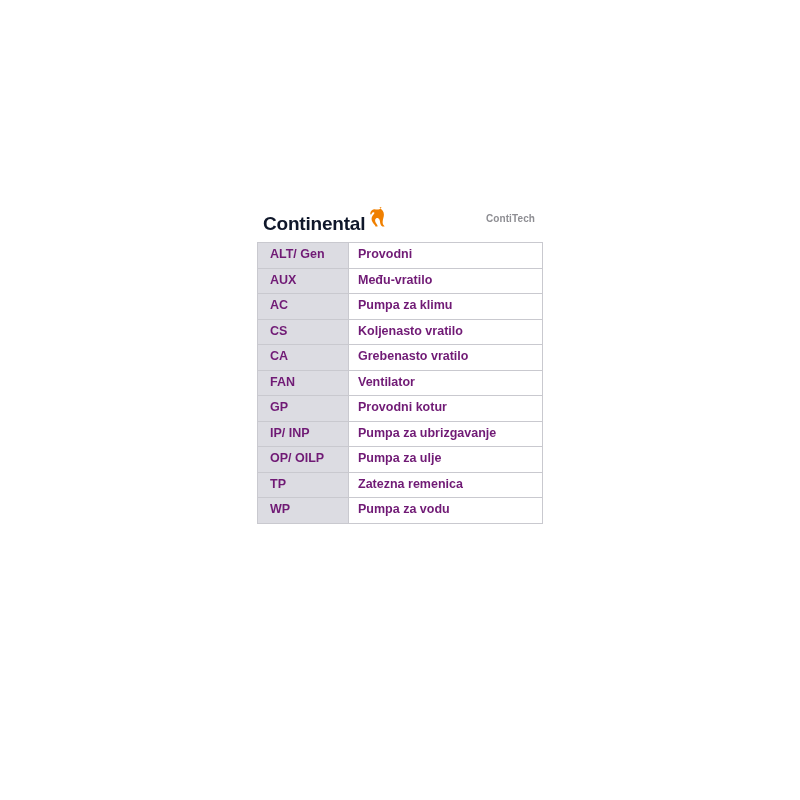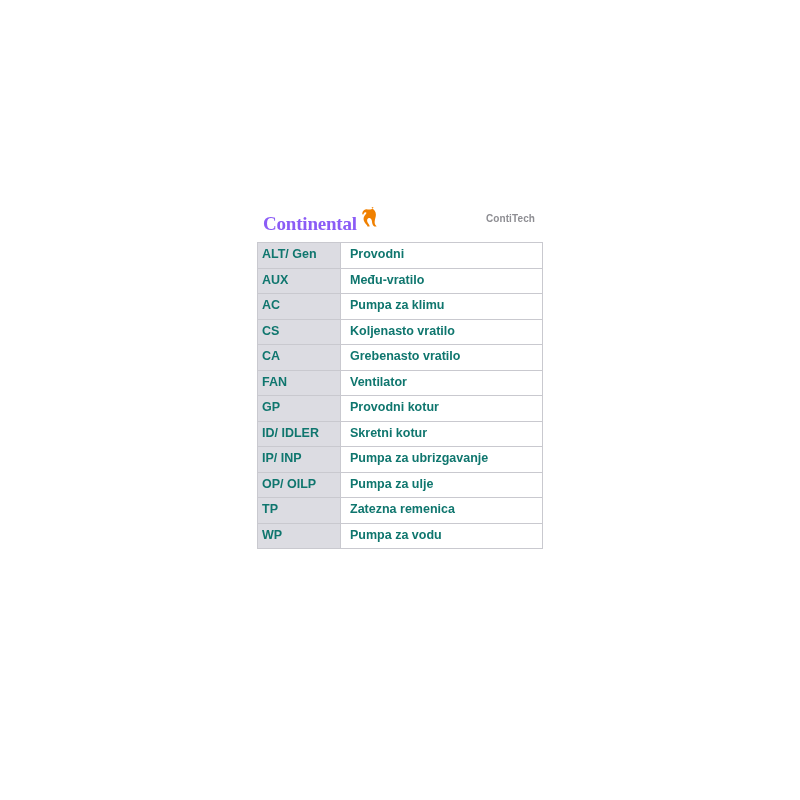--- a/index.html
+++ b/index.html
@@ -32,25 +32,25 @@
     justify-content: space-between;
     padding: 0 8px 0 6px;
     box-sizing: border-box;
   }
   .brand-left {
     display: flex;
     align-items: flex-end;
     gap: 2px;
   }
   .brand-word {
-    font-family: Liberation Serif, serif;
+    font-family: Liberation Sans, sans-serif;
     font-size: 19px;
     font-weight: bold;
     letter-spacing: -0.2px;
-    color: #8b5cf6;
+    color: #0f172a;
     line-height: 1;
   }
   .horse-icon {
     display: block;
     margin-bottom: 1px;
   }
   .brand-sub {
     font-family: "Liberation Sans", sans-serif;
     font-size: 10px;
     font-weight: bold;
@@ -61,23 +61,23 @@
   table.legend {
     border-collapse: collapse;
     width: 286px;
     table-layout: fixed;
   }
   table.legend tr {
     height: 25.5px;
   }
   table.legend td {
     border: 1px solid #c9c9cf;
-    padding: 0 0 0 4px;
+    padding: 0 0 0 12px;
     font-size: 13px;
-    color: #0f766e;
+    color: #701a75;
     vertical-align: middle;
     line-height: 1.1;
     white-space: nowrap;
     overflow: hidden;
   }
   table.legend td.code {
     width: 78px;
     background: #dcdce2;
     font-weight: bold;
     font-size: 12.5px;
@@ -131,24 +131,20 @@
         </tr>
         <tr>
           <td class="code">FAN</td>
           <td class="desc">Ventilator</td>
         </tr>
         <tr>
           <td class="code">GP</td>
           <td class="desc">Provodni kotur</td>
         </tr>
         <tr>
-          <td class="code">ID/ IDLER</td>
-          <td class="desc">Skretni kotur</td>
-        </tr>
-        <tr>
           <td class="code">IP/ INP</td>
           <td class="desc">Pumpa za ubrizgavanje</td>
         </tr>
         <tr>
           <td class="code">OP/ OILP</td>
           <td class="desc">Pumpa za ulje</td>
         </tr>
         <tr>
           <td class="code">TP</td>
           <td class="desc">Zatezna remenica</td>

